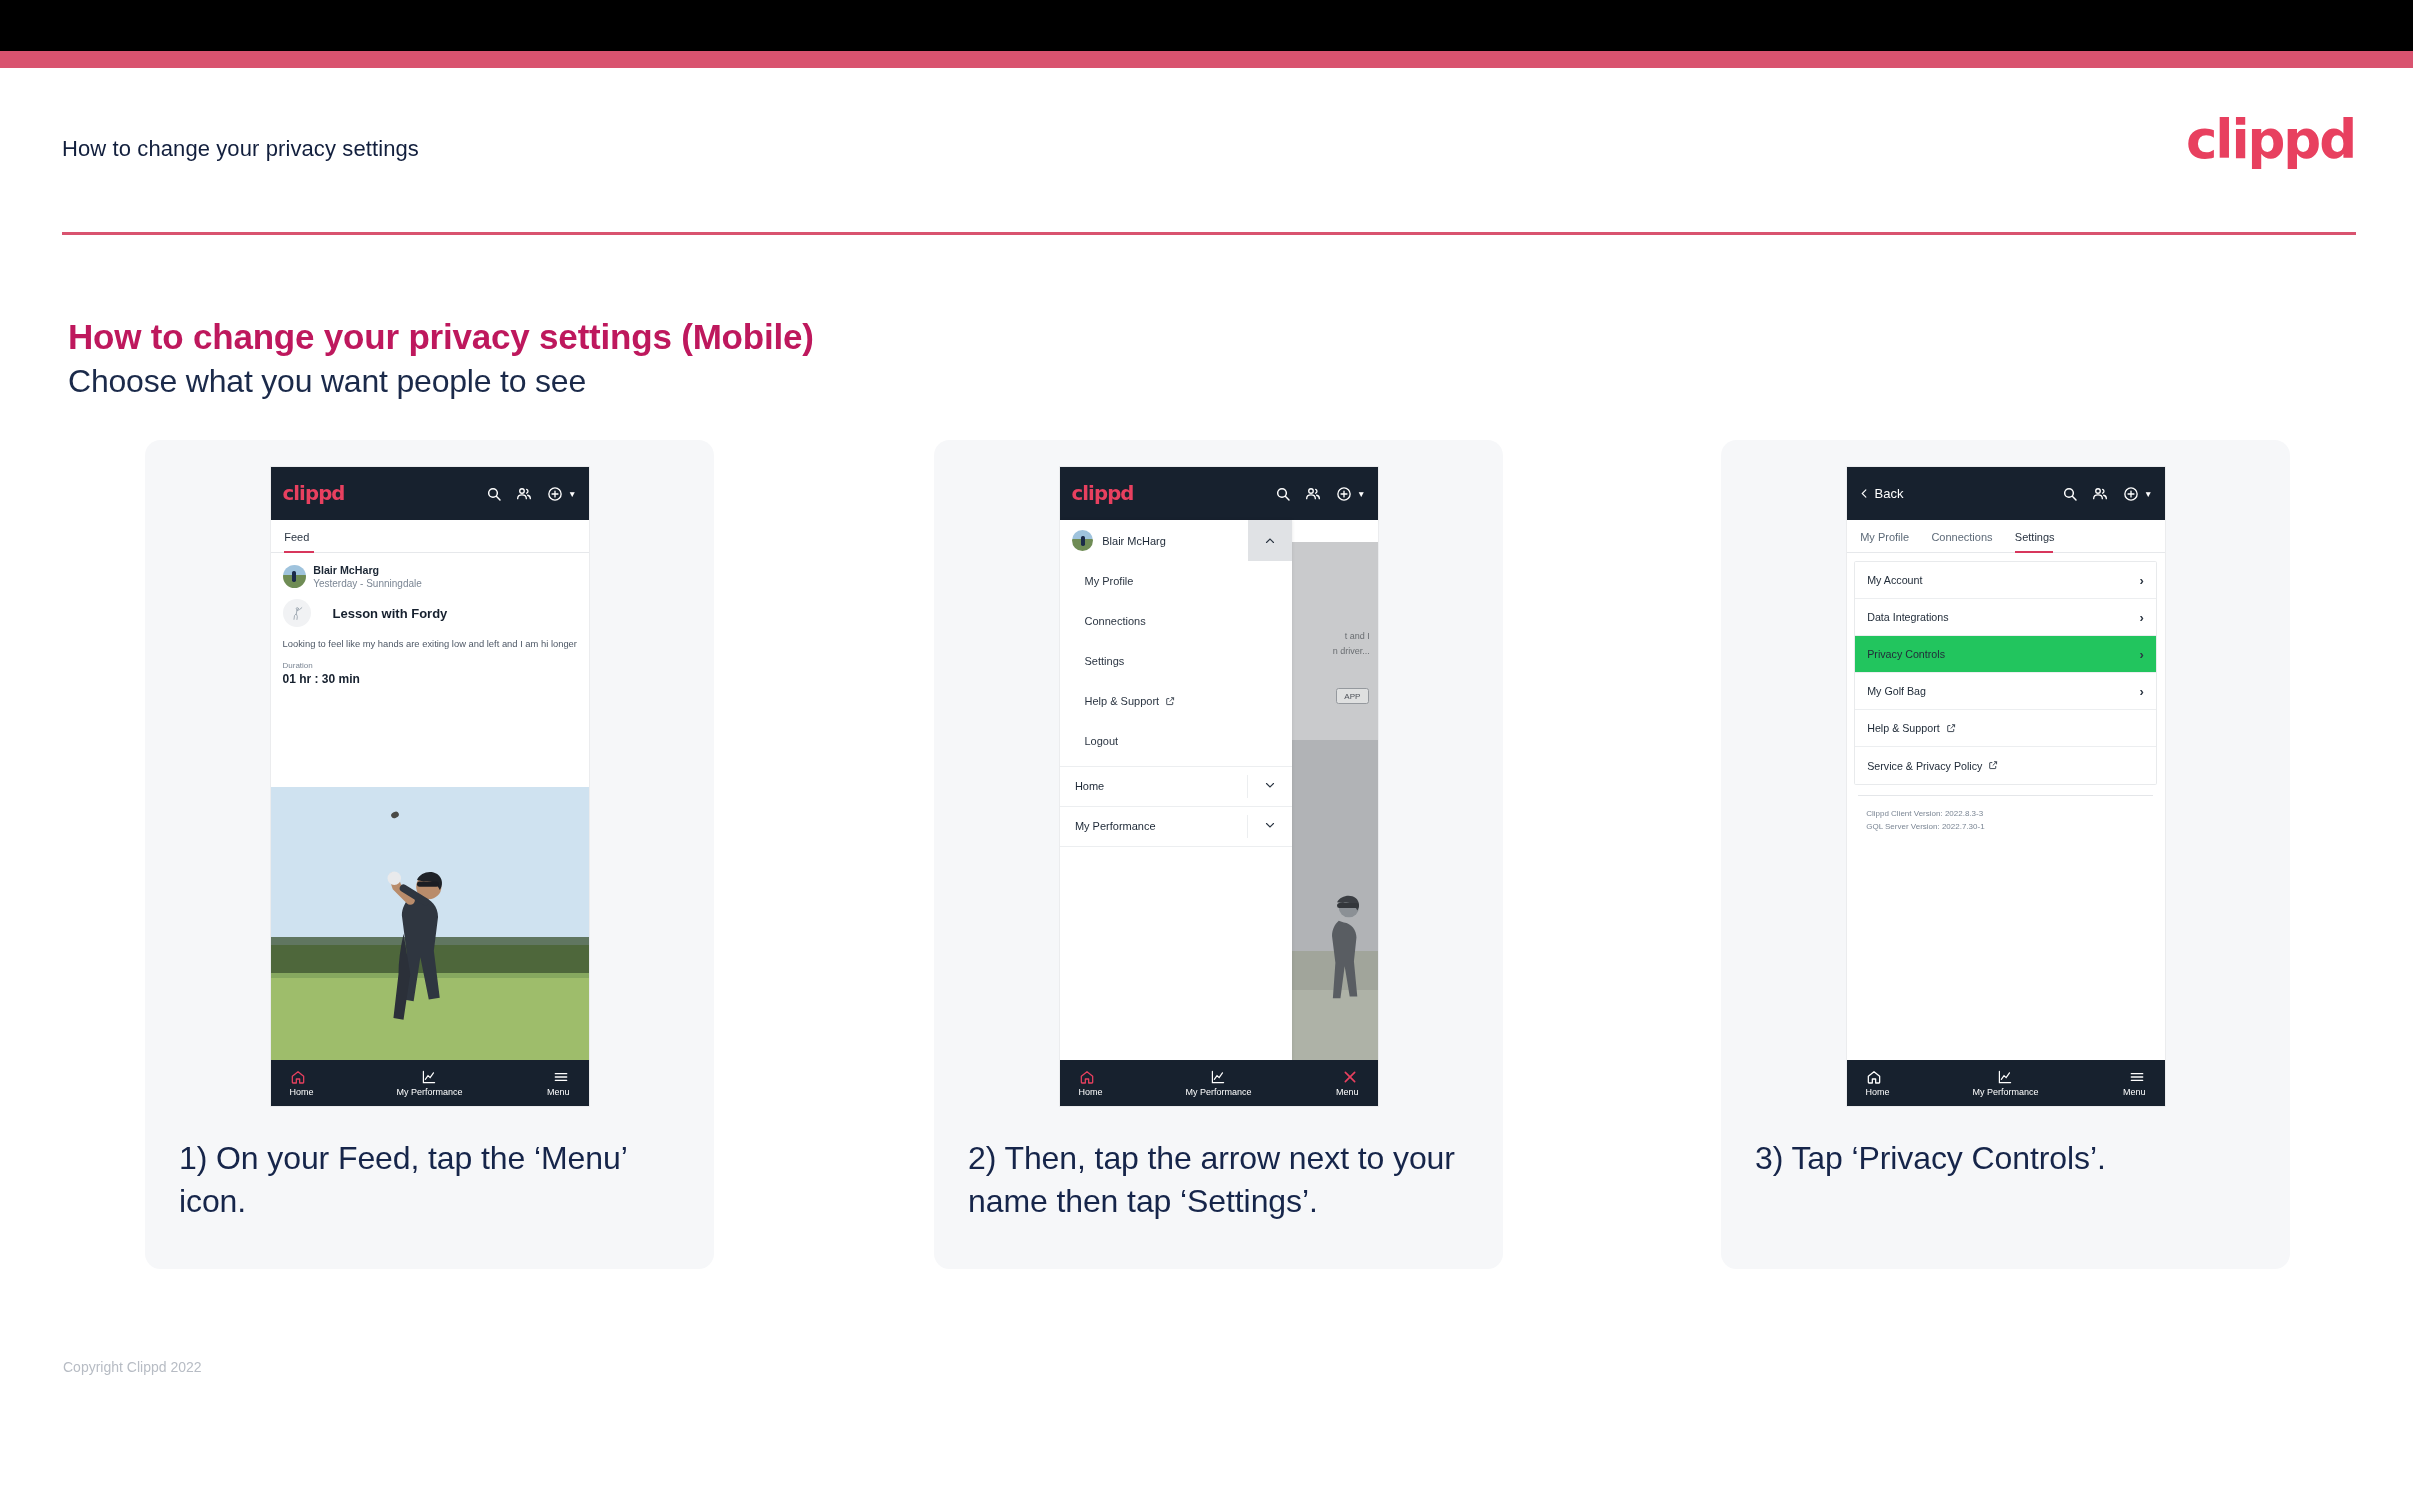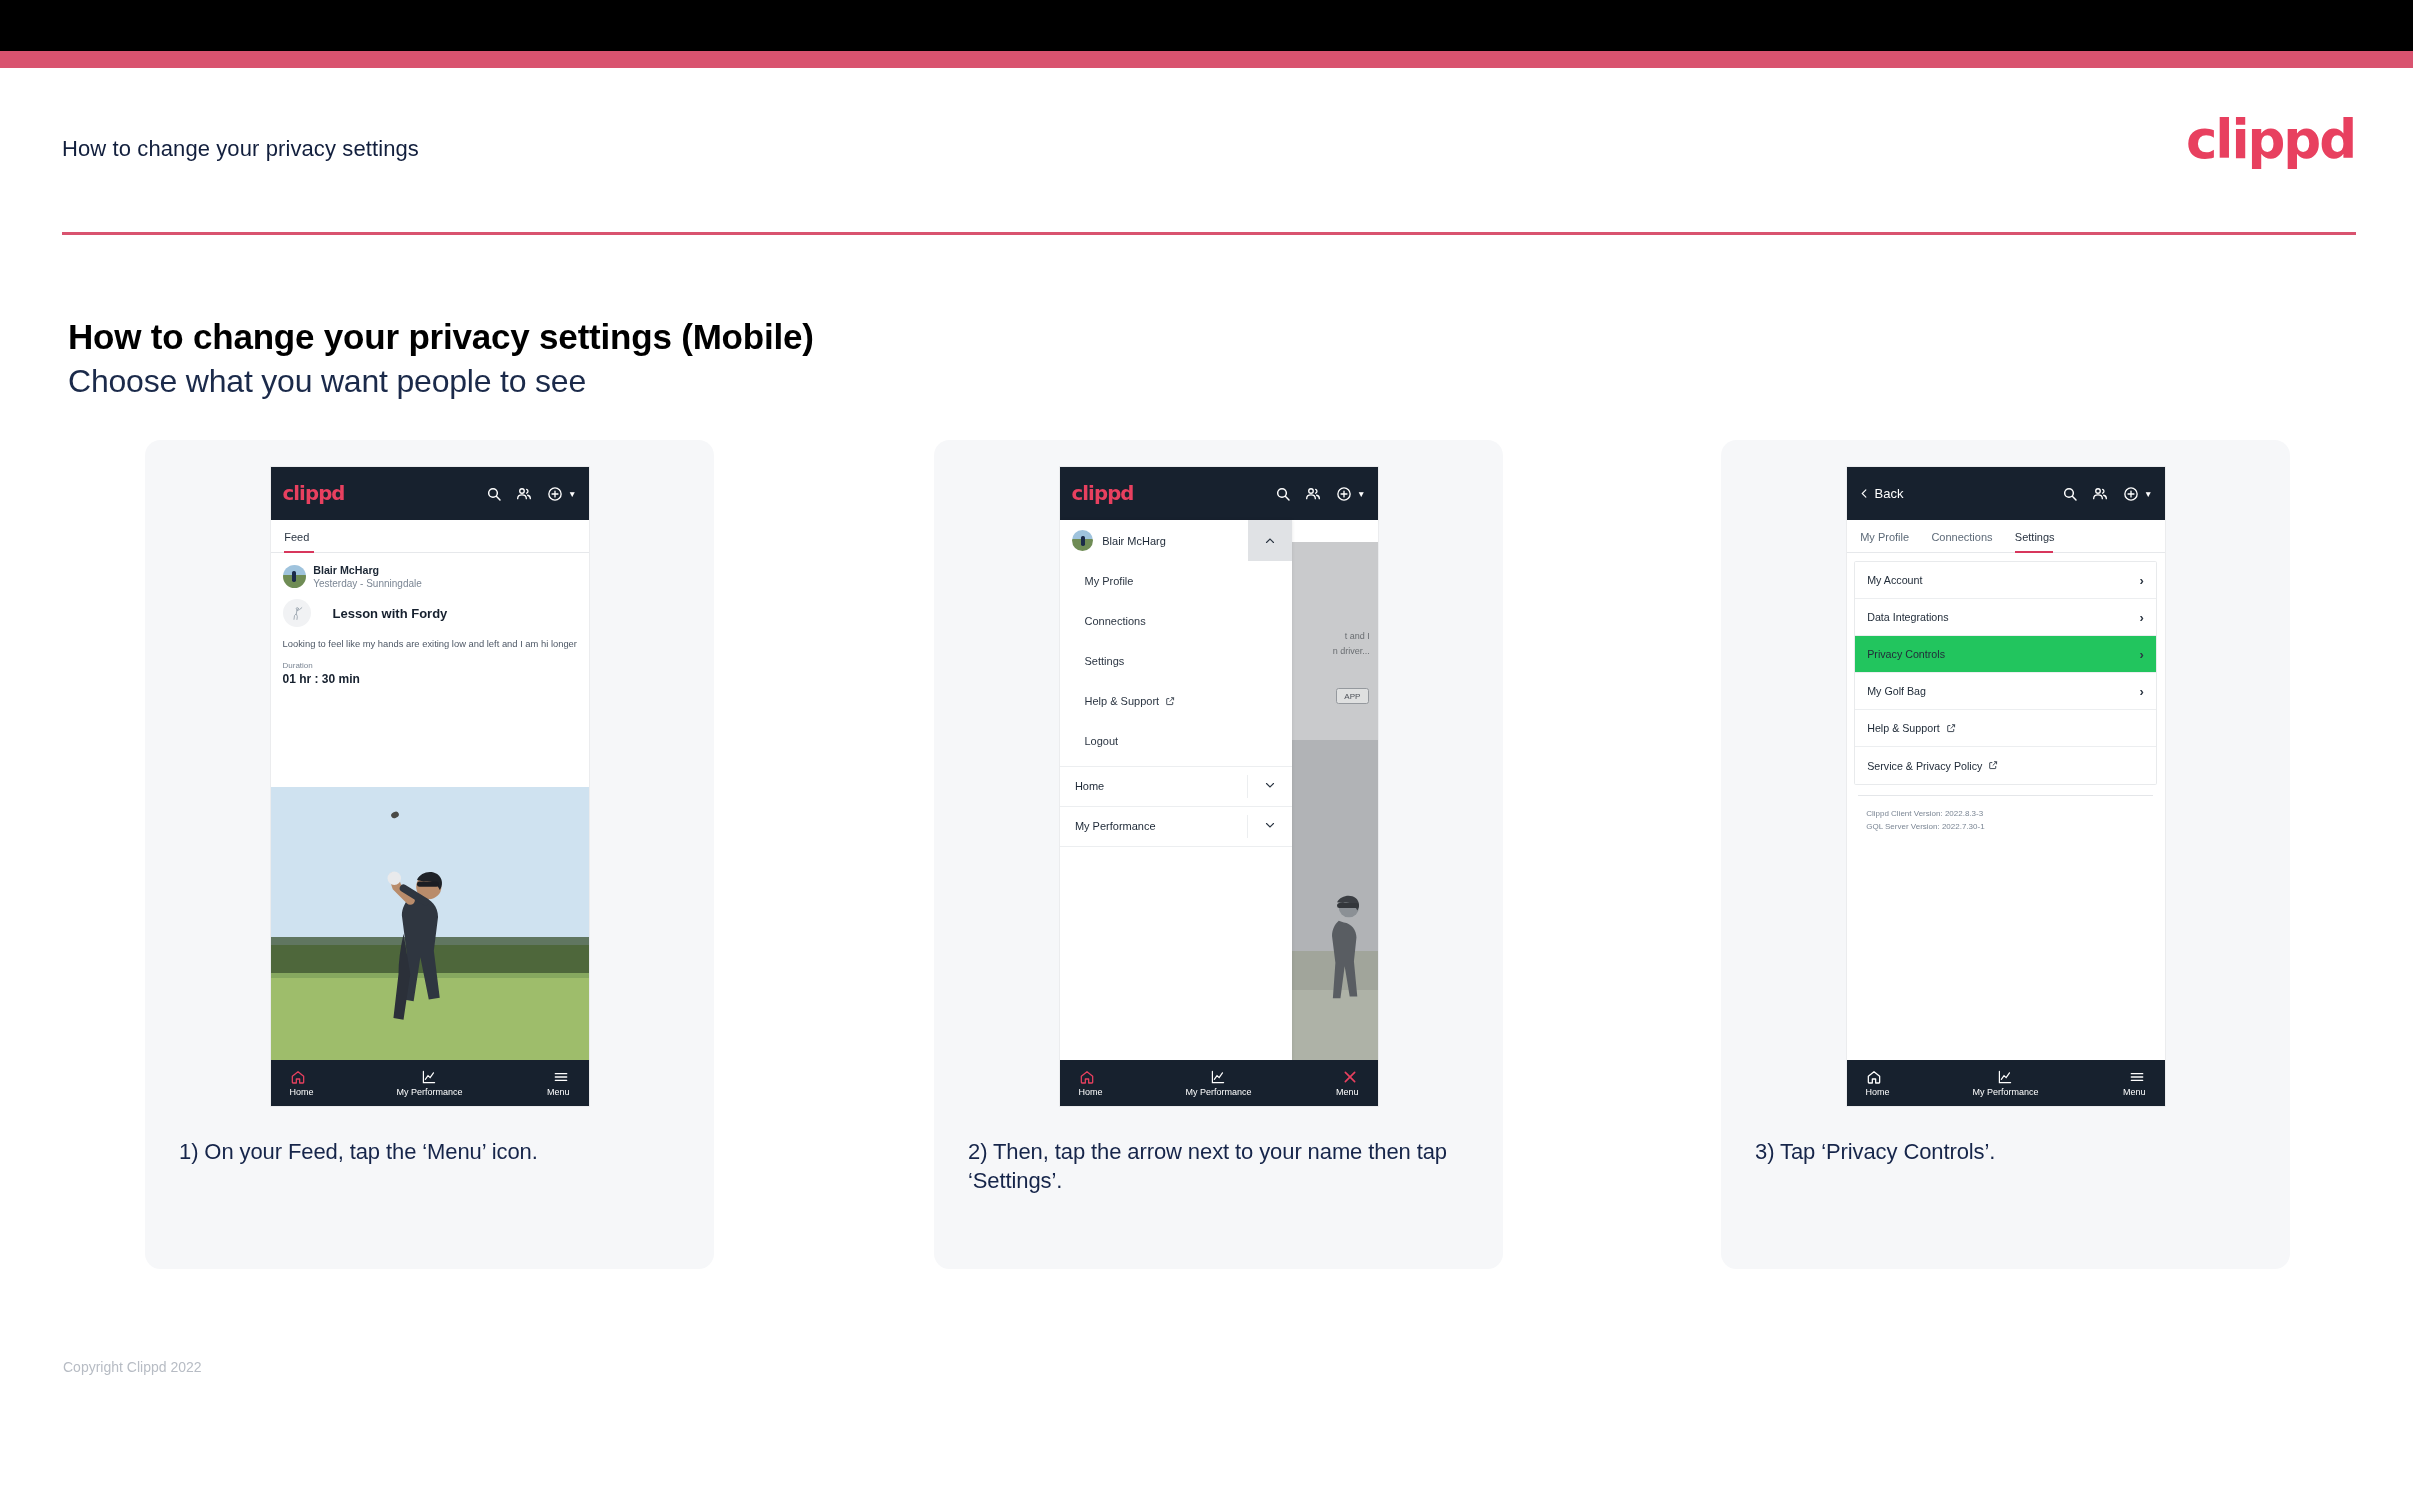--- a/index.html
+++ b/index.html
@@ -25,21 +25,21 @@
     position:absolute; right:58px; top:41px;
     font-size:53px; font-weight:700; color:#e8405f;
     letter-spacing:-2.1px; font-family:"DejaVu Sans", sans-serif;
   }
   .header-rule {
     position:absolute; left:62px; top:164px; width:2294px; height:2.6px; background:#d9536f;
   }
 
   
   .title-block { position:absolute; left:68px; top:316px; }
-  .title-main { font-size:35px; font-weight:700; color:#000000; letter-spacing:-0.2px; line-height:1.18; }
+  .title-main { font-size:35px; font-weight:700; color:#be185d; letter-spacing:-0.2px; line-height:1.18; }
   .title-sub  { font-size:32px; font-weight:400; color:#1b2a4a; letter-spacing:-0.2px; line-height:1.2; margin-top:5.1px; }
 
   
   .cards { position:absolute; left:0; top:440px; width:2413px; display:flex; }
   .card {
     width:569px; height:829px; background:#f6f7f9; border-radius:15.4px;
     position:relative; flex:0 0 auto;
   }
   .card.c1 { margin-left:145px; }
   .card.c2 { margin-left:220px; }
@@ -181,21 +181,21 @@
   .set-row:last-child { border-bottom:none; }
   .set-row.highlight { background:#22c55e; }
   .set-row .lbl { display:flex; align-items:center; gap:6px; }
   .set-chev { font-size:13px; color:#2b3542; font-weight:700; }
   .set-divider { height:0.9px; background:#e4e6e9; margin:10.3px 3.4px 0 3.4px; }
   .versions { padding:10.3px 12px 0 12px; font-size:8px; color:#7b8694; line-height:1.65; }
 
   
   .caption {
     position:absolute; left:34px; right:34px; top:697px;
-    font-size:22px; color:#16254a; line-height:1.34; letter-spacing:-0.1px;
+    font-size:32px; color:#16254a; line-height:1.34; letter-spacing:-0.1px;
   }
 
   
   .footer {
     position:absolute; left:63px; top:1359px;
     font-size:14px; color:#b7bcc4;
   }
   .ext-ic { width:10.3px; height:10.3px; display:inline-block; vertical-align:-0.9px; }
   .ext-ic svg { width:100%; height:100%; display:block; }
 </style>

